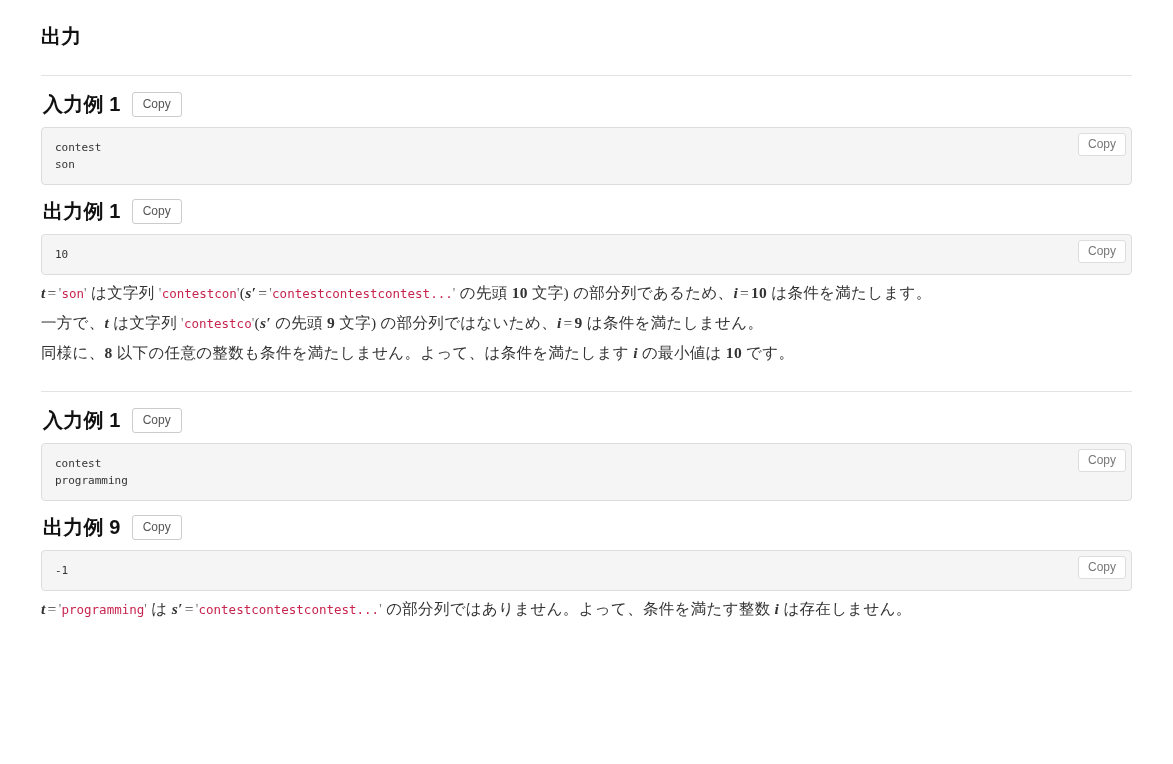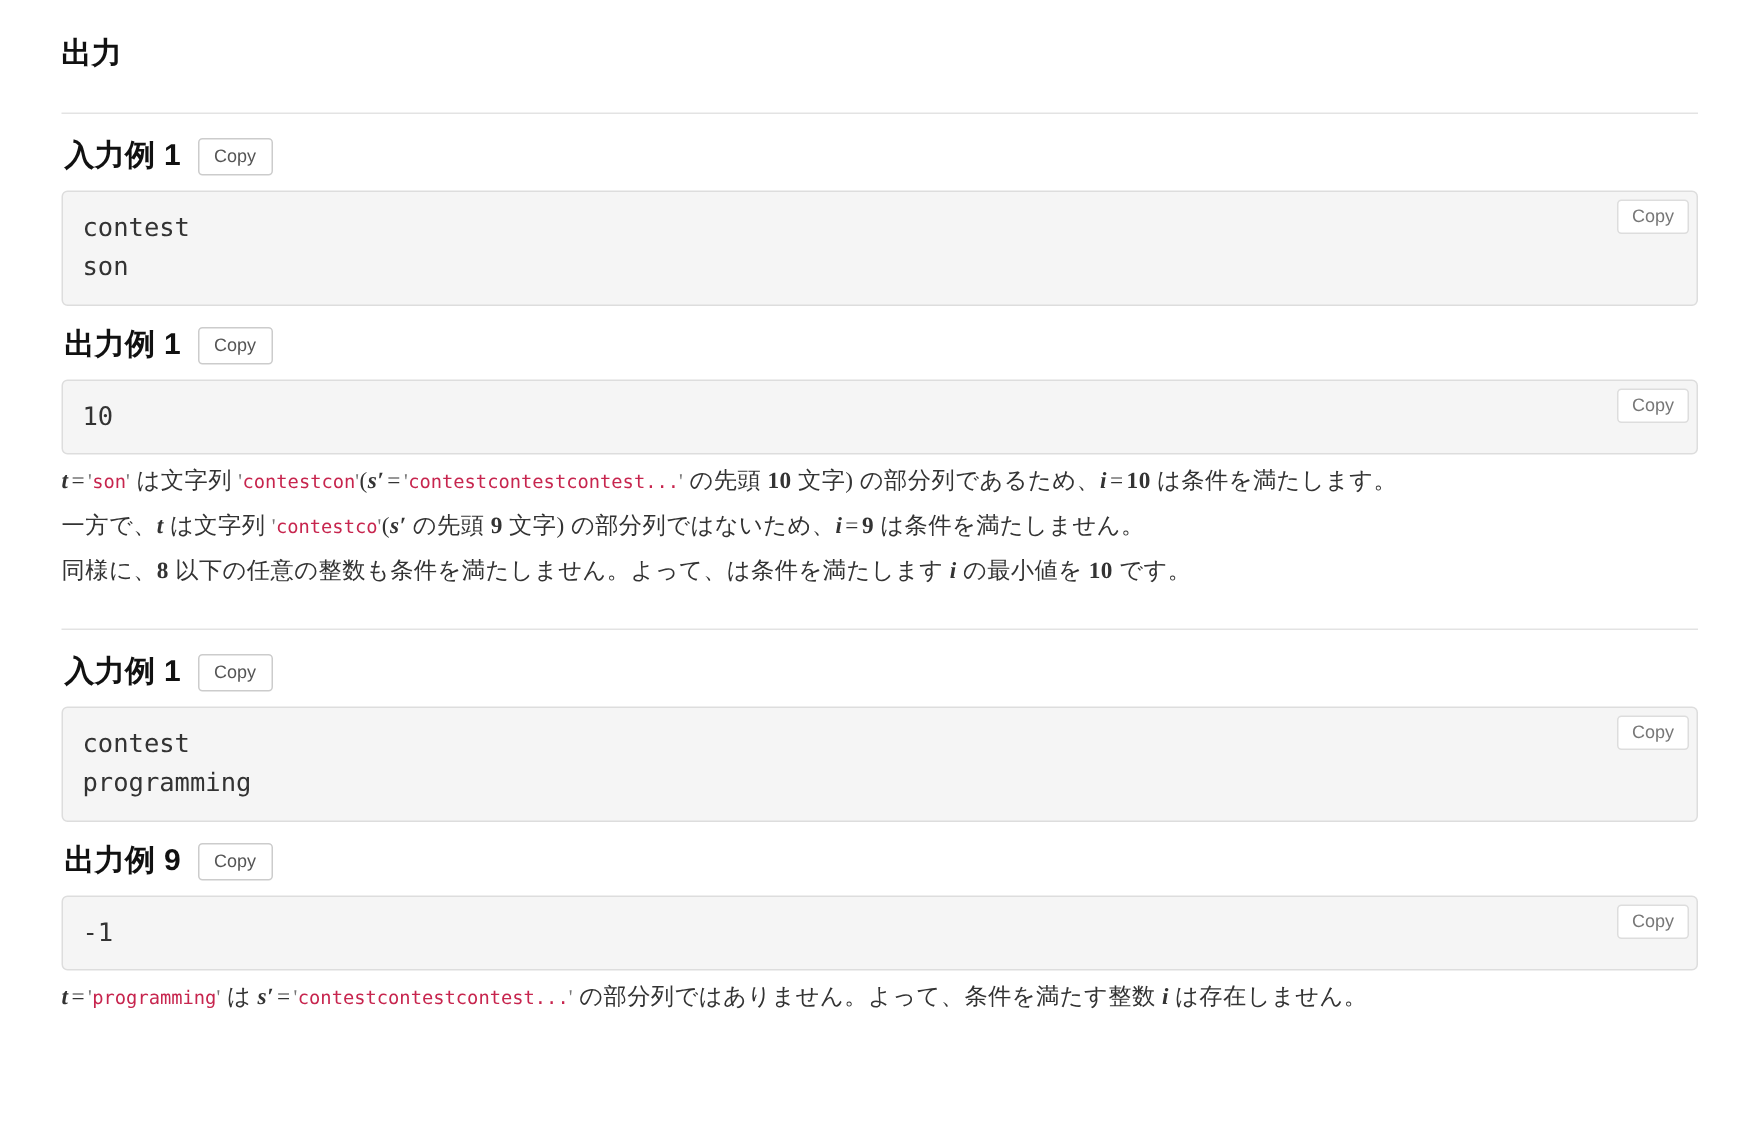--- a/index.html
+++ b/index.html
@@ -99,21 +99,21 @@
     cursor: pointer;
   }
 
   
   .pre-wrap {
     position: relative;
     margin: 0 0 0 0;
   }
   pre.sample {
     font-family: "DejaVu Sans Mono", "Liberation Mono", monospace;
-    font-size: 17px;
+    font-size: 11px;
     line-height: 1.55;
     color: #333333;
     background: #f5f5f5;
     border: 1px solid #dddddd;
     border-radius: 4px;
     padding: 11px 13px 11px 13px;
     margin: 0;
     white-space: pre;
     overflow: hidden;
     min-height: 42px;
@@ -159,21 +159,21 @@
   </div>
   <div class="pre-wrap">
     <pre class="sample single">10</pre>
     <button class="btn-copy-float">Copy</button>
   </div>
 
   <p class="body-text"><span class="mathvar">t</span><span class="mathop">=</span><span class="quote">'</span><span class="codeinline">son</span><span class="quote">'</span><span> は文字列 </span><span class="quote">'</span><span class="codeinline">contestcon</span><span class="quote">'</span><span>(</span><span class="mathvar">s</span><span class="mathvar">′</span><span class="mathop">=</span><span class="quote">'</span><span class="codeinline">contestcontestcontest...</span><span class="quote">'</span><span> の先頭 </span><span class="mathnum">10</span><span> 文字</span><span>)</span><span> の部分列であるため、</span><span class="mathvar">i</span><span class="mathop">=</span><span class="mathnum">10</span><span> は条件を満たします。</span></p>
 
   <p class="body-text"><span>一方で、</span><span class="mathvar">t</span><span> は文字列 </span><span class="quote">'</span><span class="codeinline">contestco</span><span class="quote">'</span><span>(</span><span class="mathvar">s</span><span class="mathvar">′</span><span> の先頭 </span><span class="mathnum">9</span><span> 文字</span><span>)</span><span> の部分列ではないため、</span><span class="mathvar">i</span><span class="mathop">=</span><span class="mathnum">9</span><span> は条件を満たしません。</span></p>
 
-  <p class="body-text"><span>同様に、</span><span class="mathnum">8</span><span> 以下の任意の整数も条件を満たしません。よって、は条件を満たします </span><span class="mathvar">i</span><span> の最小値を </span><span class="mathnum">10</span><span> です。</span></p>
+  <p class="body-text"><span>同様に、</span><span class="mathnum">8</span><span> 以下の任意の整数も条件を満たしません。よって、は条件を満たします </span><span class="mathvar">i</span><span> の最小値は </span><span class="mathnum">10</span><span> です。</span></p>
 
   <hr class="divider">
 
   <div class="title-row">
     <h3 class="sec-title">入力例 1</h3>
     <button class="btn-copy-small">Copy</button>
   </div>
   <div class="pre-wrap">
     <pre class="sample">contest
 programming</pre>

